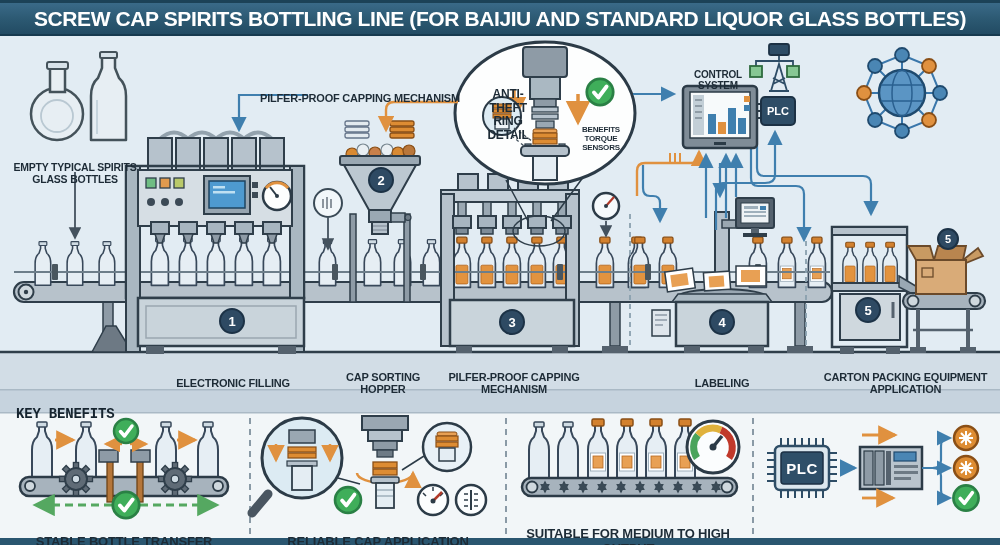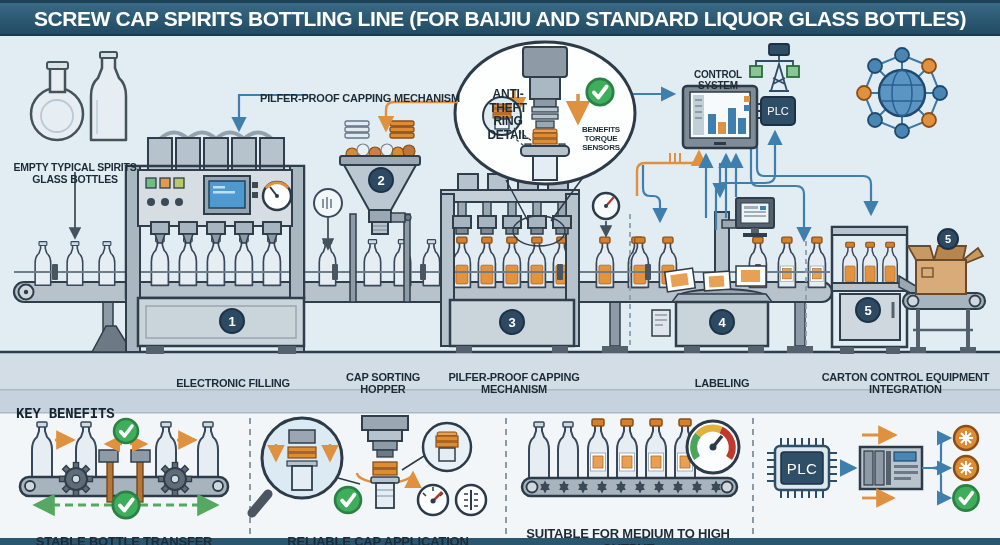--- a/index.html
+++ b/index.html
@@ -11,21 +11,21 @@
     border-top:3px solid #1c4257;border-bottom:2px solid #173a4f;box-sizing:border-box;
     display:flex;align-items:center;justify-content:center;}
   .titlebar span{color:#ffffff;font-weight:bold;font-size:21px;letter-spacing:-0.4px;white-space:nowrap;}
   .lbl{position:absolute;font-weight:bold;color:#1d2b36;text-align:center;
        line-height:1.13;letter-spacing:-0.2px;margin-top:16px;}
   .badge{position:absolute;width:26px;height:26px;border-radius:50%;
     background:#2e4a63;border:2px solid #1c3246;box-sizing:border-box;
     color:#fff;font-weight:bold;font-size:13px;display:flex;align-items:center;justify-content:center;}
   .badge.sm{width:22px;height:22px;font-size:11px;}
   .plcbox{position:absolute;display:flex;align-items:center;justify-content:center;
-    color:#fff;font-weight:normal;}
+    color:#fff;font-weight:bold;}
 </style>
 </head>
 <body>
 
 <div class="stage">
 
 <svg width="1000" height="545" viewBox="0 0 1000 545">
 <defs>
   <marker id="mB" markerWidth="8" markerHeight="8" refX="6" refY="3.5" orient="auto">
           <path d="M0,0 L7,3.5 L0,7 Z" fill="#3f7fae"></path>
@@ -586,21 +586,21 @@
 <div class="badge" style="left:368px;top:167px;">2</div>
 <div class="badge" style="left:499px;top:309px;">3</div>
 <div class="badge" style="left:709px;top:309px;">4</div>
 <div class="badge" style="left:855px;top:297px;">5</div>
 <div class="badge sm" style="left:937px;top:228px;">5</div>
 
 <div class="lbl" style="left:150px;top:361px;width:166px;font-size:11px;white-space:nowrap;">ELECTRONIC FILLING</div>
 <div class="lbl" style="left:328px;top:355px;width:110px;font-size:11px;">CAP SORTING HOPPER</div>
 <div class="lbl" style="left:430px;top:355px;width:168px;font-size:11px;">PILFER-PROOF CAPPING MECHANISM</div>
 <div class="lbl" style="left:677px;top:361px;width:90px;font-size:11px;white-space:nowrap;">LABELING</div>
-<div class="lbl" style="left:818px;top:355px;width:175px;font-size:11px;">CARTON CONTROL EQUIPMENT INTEGRATION</div>
+<div class="lbl" style="left:818px;top:355px;width:175px;font-size:11px;">CARTON PACKING EQUIPMENT APPLICATION</div>
 
 <div class="lbl" style="left:16px;top:391px;font-size:14px;text-align:left;color:#16242f;font-family:Liberation Mono, monospace;">KEY BENEFITS</div>
 
 <div class="lbl" style="left:258px;top:519px;width:240px;font-size:13px;white-space:nowrap;">RELIABLE CAP APPLICATION</div>
 <div class="lbl" style="left:14px;top:519px;width:220px;font-size:13px;white-space:nowrap;">STABLE BOTTLE TRANSFER</div>
 <div class="lbl" style="left:518px;top:511px;width:220px;font-size:13px;">SUITABLE FOR MEDIUM TO HIGH OUTPUT</div>
 
 <div class="plcbox" style="left:781px;top:452px;width:42px;height:32px;font-size:15px;letter-spacing:0.5px;">PLC</div>
 
 </div>

